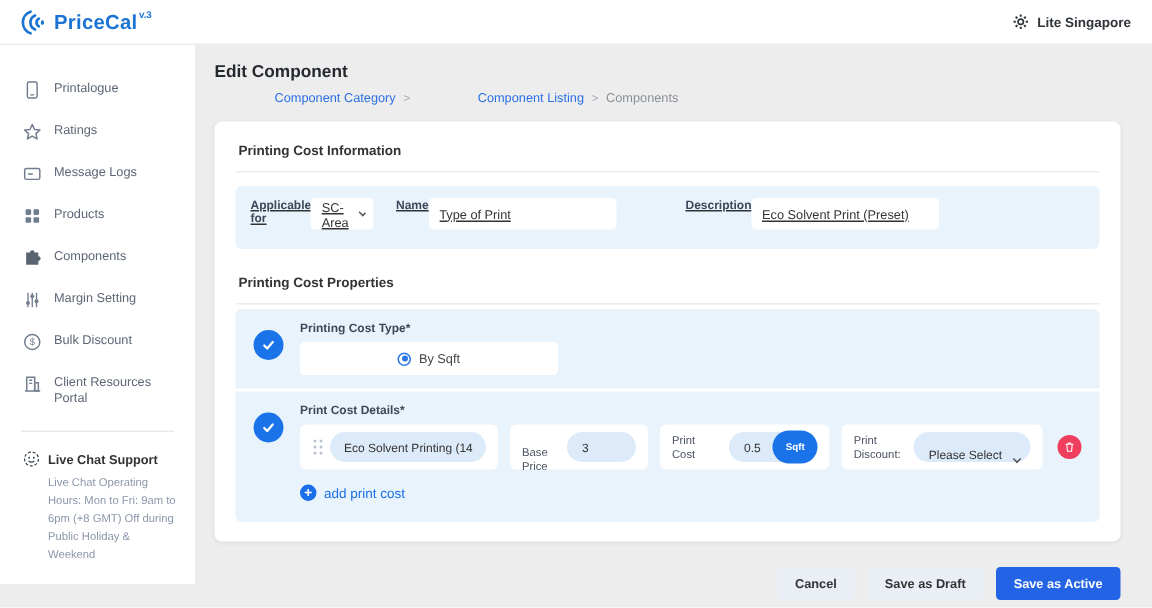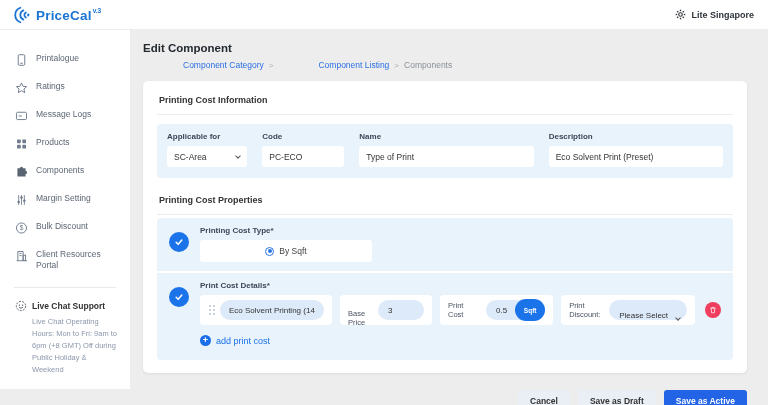--- a/index.html
+++ b/index.html
@@ -32,21 +32,21 @@
   .breadcrumb { margin-top:6px; font-size:8.5px; display:flex; gap:5px; align-items:center; }
   .crumb-link { color:#2b6fe3; cursor:pointer;margin-left:40px; }
   .crumb-sep { color:#a5adb8; font-size:8px; }
   .crumb-current { color:#8a9099; }
 
   .card { margin-top:11px; width:604px; background:#fff; border-radius:5px;
           box-shadow:0 1px 3px rgba(0,0,0,.07); padding:12px 14px 13px; }
   .section-title { font-size:9px; font-weight:bold; color:#333; padding:2px 2px 9px; border-bottom:1px solid #ececec; }
 
   .info-row { margin-top:9px; background:#e9f3fc; border-radius:4px; padding:8px 10px 11px; display:flex; gap:15px; }
-  .field { display:flex; flex-direction:column; }
+  .field { display:flex; flex-direction:row;text-decoration:underline; }
   .field label { font-size:8px; font-weight:bold; color:#3c4757; margin-bottom:5px; }
   .txt { height:21px; border:none; border-radius:3px; background:#fff; font-size:8.5px;
          padding:0 7px; color:#333; font-family:"Liberation Sans",sans-serif; outline:none; }
   .sel { height:21px; border-radius:3px; background:#fff; font-size:8.5px; padding:0 7px;
          display:flex; align-items:center; justify-content:space-between; color:#333; cursor:pointer; }
   .chev { width:4px; height:4px; border-left:1px solid #555; border-bottom:1px solid #555;
           transform:rotate(-45deg); margin-left:6px; margin-top:-2px; }
 
   .prop-title { margin-top:15px; }
   .prop-block { background:#e9f3fc; padding:8px 12px 9px; display:flex; gap:11px; align-items:flex-start; }
@@ -253,24 +253,20 @@
     <div class="section-title">Printing Cost Information</div>
 
     <div class="info-row">
       <div class="field" style="width:82px">
         <label>Applicable for</label>
         <div class="sel">
           <span>SC-Area</span>
           <span class="chev"></span>
         </div>
       </div>
-      <div class="field" style="width:82px">
-        <label>Code</label>
-        <input class="txt" value="PC-ECO" style="">
-      </div>
       <div class="field" style="width:178px">
         <label>Name</label>
         <input class="txt" value="Type of Print" style="">
       </div>
       <div class="field" style="width:178px">
         <label>Description</label>
         <input class="txt" value="Eco Solvent Print (Preset)" style="">
       </div>
     </div>
 

